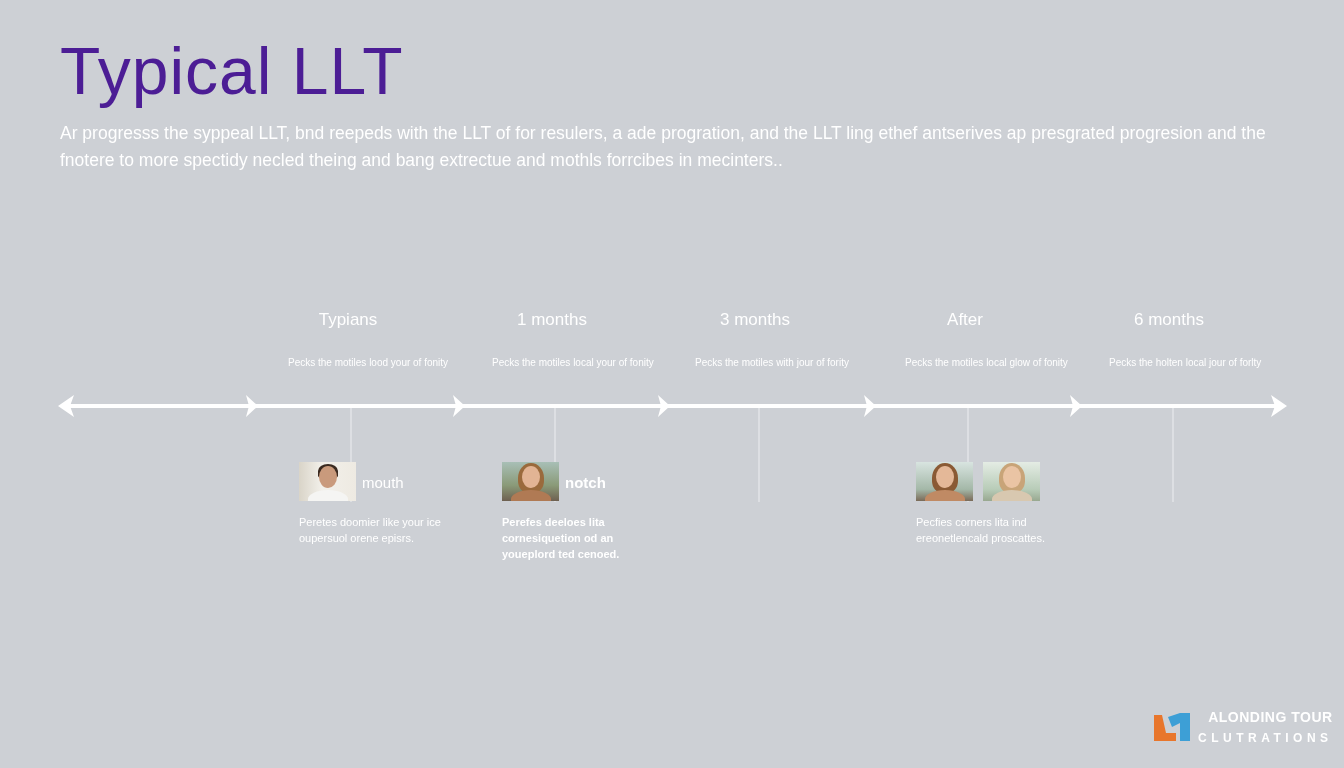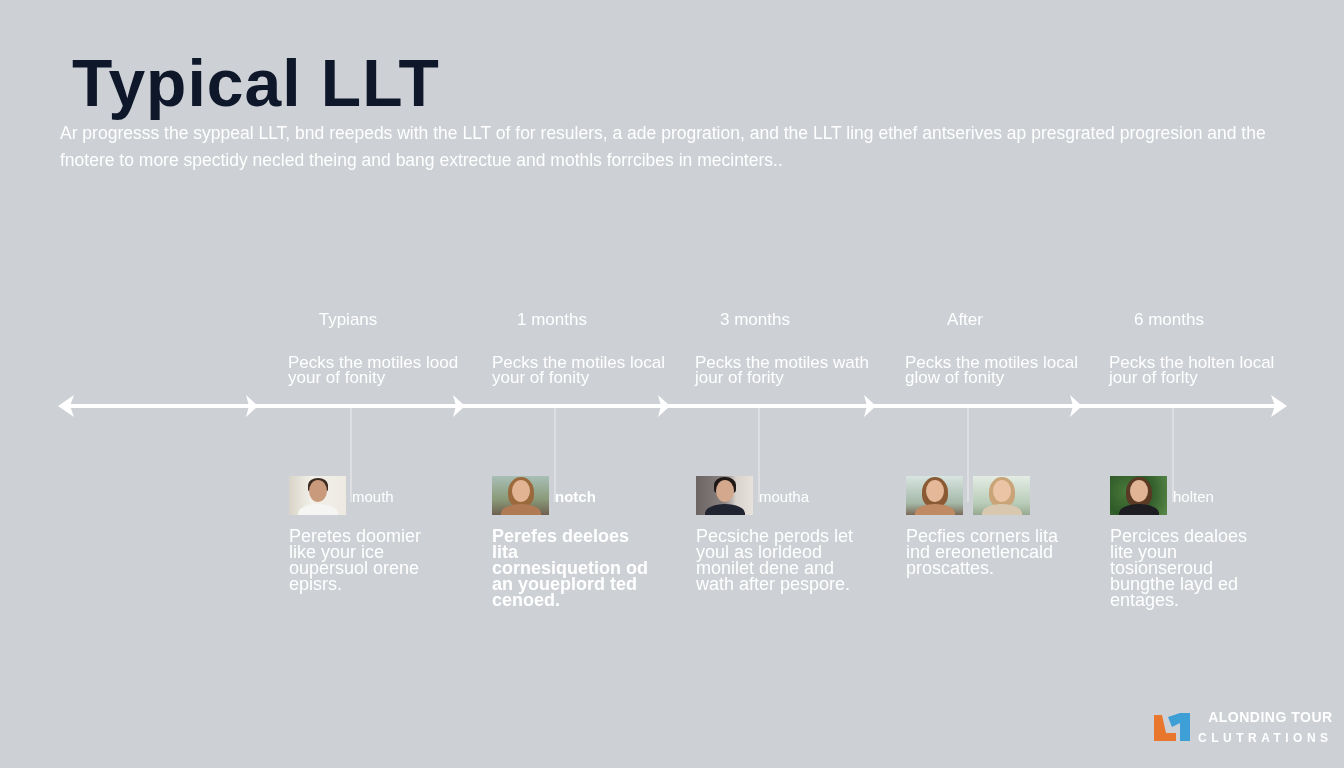--- a/index.html
+++ b/index.html
@@ -13,25 +13,25 @@
     position: relative;
     overflow: hidden;
     font-family: "Liberation Sans", "DejaVu Sans", sans-serif;
     color: #ffffff;
   }
   .title {
     position: absolute;
     left: 60px;
     top: 38px;
     font-size: 66px;
-    font-weight: bold;
+    font-weight: normal;
     letter-spacing: 1px;
-    color: #0f172a;
+    color: #4c1d95;
     line-height: 1;
-    margin: 12px;
+    margin: 0;
   }
   .intro {
     position: absolute;
     left: 60px;
     top: 120px;
     width: 1230px;
     font-size: 17.5px;
     line-height: 27px;
     color: #ffffff;
     margin: 0;
@@ -60,28 +60,29 @@
     width: 120px;
     text-align: center;
     font-size: 17px;
     color: #ffffff;
   }
   .stage-caption {
     position: absolute;
     top: 45px;
     left: 0;
     width: 180px;
-    font-size: 17px;
+    font-size: 10px;
     line-height: 15px;
     color: #ffffff;
   }
   .card {
     position: absolute;
-    top: 476px;
+    top: 462px;
     width: 200px;
+    margin-left: 10px;
   }
   .photos {
     display: flex;
     gap: 10px;
   }
   .photo {
     width: 57px;
     height: 39px;
     position: relative;
     overflow: hidden;
@@ -113,21 +114,21 @@
     left: 63px;
     top: 12px;
     font-size: 15px;
     color: #ffffff;
   }
   .card-text {
     position: absolute;
     left: 0;
     top: 52px;
     width: 160px;
-    font-size: 18px;
+    font-size: 11px;
     line-height: 16px;
     color: #ffffff;
   }
   .logo {
     position: absolute;
     left: 1154px;
     top: 710px;
     display: flex;
     align-items: center;
     gap: 8px;
@@ -214,33 +215,21 @@
         <div class="head" style="background:#e2b494;"></div>
         <div class="body" style="background:#b07a54;"></div>
       </div>
     </div>
     <div class="card-name">notch</div>
     <div class="card-text">Perefes deeloes lita cornesiquetion od an youeplord ted cenoed.</div>
   </div>
 
   <div class="stage" style="left:695px;">
     <div class="stage-label">3 months</div>
-    <div class="stage-caption">Pecks the motiles wath jour of fority</div>
-  </div>
-  <div class="card" style="left:696px;">
-    <div class="photos">
-      <div class="photo">
-        <div class="bg" style="background:linear-gradient(90deg,#6a6462 0%,#8a8280 50%,#d8d2cc 70%,#e8e2dc 100%);"></div>
-        <div class="hair" style="background:#1e1816;width:22px;height:16px;left:18px;top:1px;border-radius:50% 50% 20% 20%;"></div>
-        <div class="head" style="background:#d4a88c;"></div>
-        <div class="body" style="background:#202430;"></div>
-      </div>
-    </div>
-    <div class="card-name">moutha</div>
-    <div class="card-text">Pecsiche perods let youl as lorldeod monilet dene and wath after pespore.</div>
+    <div class="stage-caption">Pecks the motiles with jour of fority</div>
   </div>
 
   <div class="stage" style="left:905px;">
     <div class="stage-label">After</div>
     <div class="stage-caption">Pecks the motiles local glow of fonity</div>
   </div>
   <div class="card" style="left:906px;text-decoration:underline;">
     <div class="photos">
       <div class="photo">
         <div class="bg" style="background:linear-gradient(180deg,#d8e4e0 0%,#a4b8a8 70%,#7a6a58 100%);"></div>
@@ -254,32 +243,20 @@
         <div class="head" style="background:#eac4a4;"></div>
         <div class="body" style="background:#d8c8b0;"></div>
       </div>
     </div>
     <div class="card-text">Pecfies corners lita ind ereonetlencald proscattes.</div>
   </div>
 
   <div class="stage" style="left:1109px;">
     <div class="stage-label">6 months</div>
     <div class="stage-caption">Pecks the holten local jour of forlty</div>
-  </div>
-  <div class="card" style="left:1110px;">
-    <div class="photos">
-      <div class="photo">
-        <div class="bg" style="background:radial-gradient(circle at 30% 40%,#4a7a3a 0%,#2e5a28 50%,#5a8a4a 100%);"></div>
-        <div class="hair" style="background:#5a3a24;"></div>
-        <div class="head" style="background:#e2b496;"></div>
-        <div class="body" style="background:#1e1e22;"></div>
-      </div>
-    </div>
-    <div class="card-name">holten</div>
-    <div class="card-text">Percices dealoes lite youn tosionseroud bungthe layd ed entages.</div>
   </div>
 </div>
 
 <div class="logo">
   <div class="logo-mark">
     <svg width="36" height="28" viewBox="0 0 36 28">
       <polygon points="0,2 8,2 12,20 22,20 22,28 0,28" fill="#e8762c"></polygon>
       <polygon points="14,4 26,0 36,0 36,28 26,28 26,10 18,14" fill="#3d9fd6"></polygon>
     </svg>
   </div>

